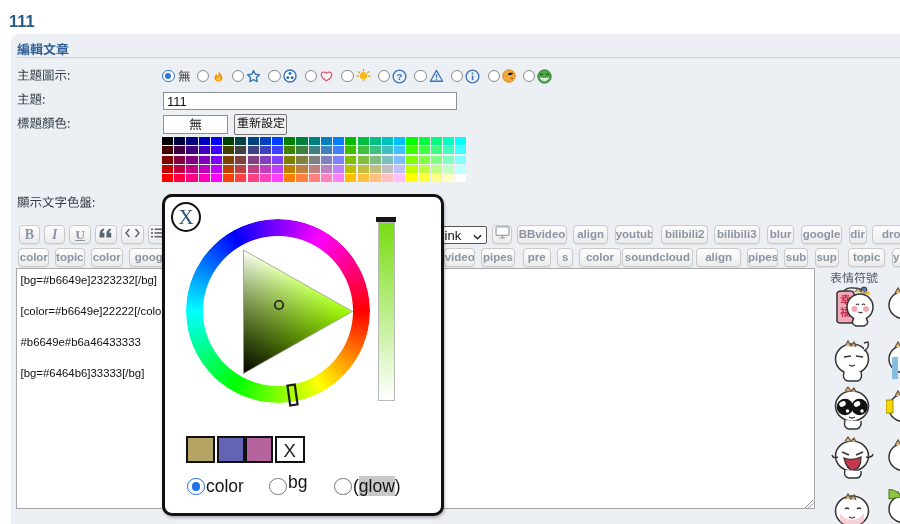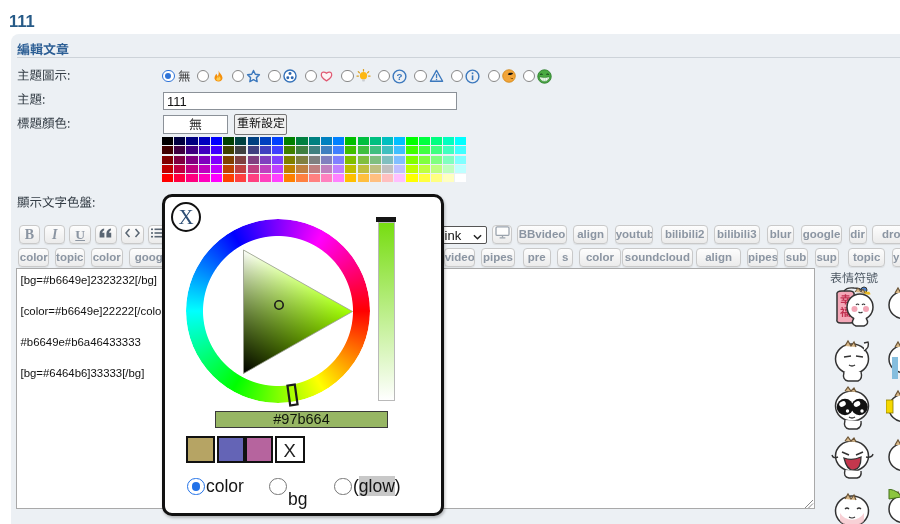--- a/index.html
+++ b/index.html
@@ -446,25 +446,24 @@
 <polygon points="190.5,117.5 81.5,56 81.5,179.5" fill="url(#gw)"></polygon>
 <polygon points="190.5,117.5 81.5,56 81.5,179.5" fill="url(#gb)"></polygon>
 <polygon points="190.5,117.5 81.5,56 81.5,179.5" fill="none" stroke="#999" stroke-width="0.8"></polygon>
 <circle cx="117" cy="111" r="4.2" fill="none" stroke="#1a1a1a" stroke-width="1.6"></circle>
 <g transform="translate(130.5,201) rotate(-8)">
         <rect x="-3.7" y="-10" width="7.4" height="20" fill="none" stroke="#1c1c1c" stroke-width="2.2"></rect>
       </g>
 </svg>
 <div style="position:absolute;left:377.5px;top:222px;width:17px;height:179px;border:1px solid #b9b9b9;background:linear-gradient(#77dd11,#ffffff)"></div>
 <div style="position:absolute;left:375.8px;top:217.3px;width:20.5px;height:5.2px;background:#161616"></div>
-<div style="position:absolute;left:215px;top:410.5px;width:173px;height:17px;background:#97b664;border:1.5px solid #3a3a3a;text-align:center;font-size:14.5px;color:#10160a;line-height:15.5px">#97b664</div>
 <div style="position:absolute;left:185.8px;top:435.5px;width:29px;height:27.6px;background:#b6a464;border:2px solid #111"></div>
 <div style="position:absolute;left:216.5px;top:435.5px;width:28px;height:27.6px;background:#6464b6;border:2px solid #111"></div>
 <div style="position:absolute;left:244.5px;top:435.5px;width:28.3px;height:27.6px;background:#b6649e;border:2px solid #111"></div>
 <div style="position:absolute;left:274.5px;top:435.5px;width:30.5px;height:27.6px;background:#fff;border:2px solid #111;text-align:center;line-height:25px;font-size:18.5px;color:#222;font-family:'Liberation Sans'">X</div>
 <div style="position:absolute;left:187px;top:477.5px;width:17.5px;height:17.5px;border-radius:50%;border:1.8px solid #2272e8;background:#fff">
       <div style="position:absolute;left:50%;top:50%;width:8.5px;height:8.5px;margin:-4.25px 0 0 -4.25px;border-radius:50%;background:#2272e8"></div>
     </div>
 <div style="position:absolute;left:206px;top:476px;font-size:17.5px;color:#141414">color</div>
 <div style="position:absolute;left:269px;top:477.5px;width:17.5px;height:17.5px;border-radius:50%;border:1.6px solid #777;background:#fff"></div>
-<div style="position:absolute;left:288px;top:489px;font-size:17.5px;color:#141414">bg</div>
+<div style="position:absolute;left:288px;top:472px;font-size:17.5px;color:#141414">bg</div>
 <div style="position:absolute;left:334px;top:477.5px;width:17.5px;height:17.5px;border-radius:50%;border:1.6px solid #777;background:#fff"></div>
 <div style="position:absolute;left:353px;top:476px;font-size:17.5px;color:#141414">(<span style="background:#c8c8c8">glow</span>)</div>
 </div>
 </body></html>

